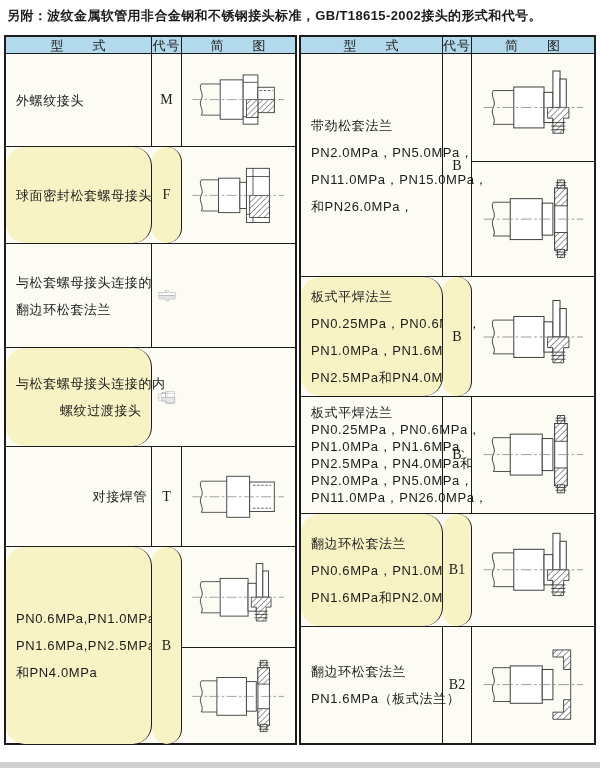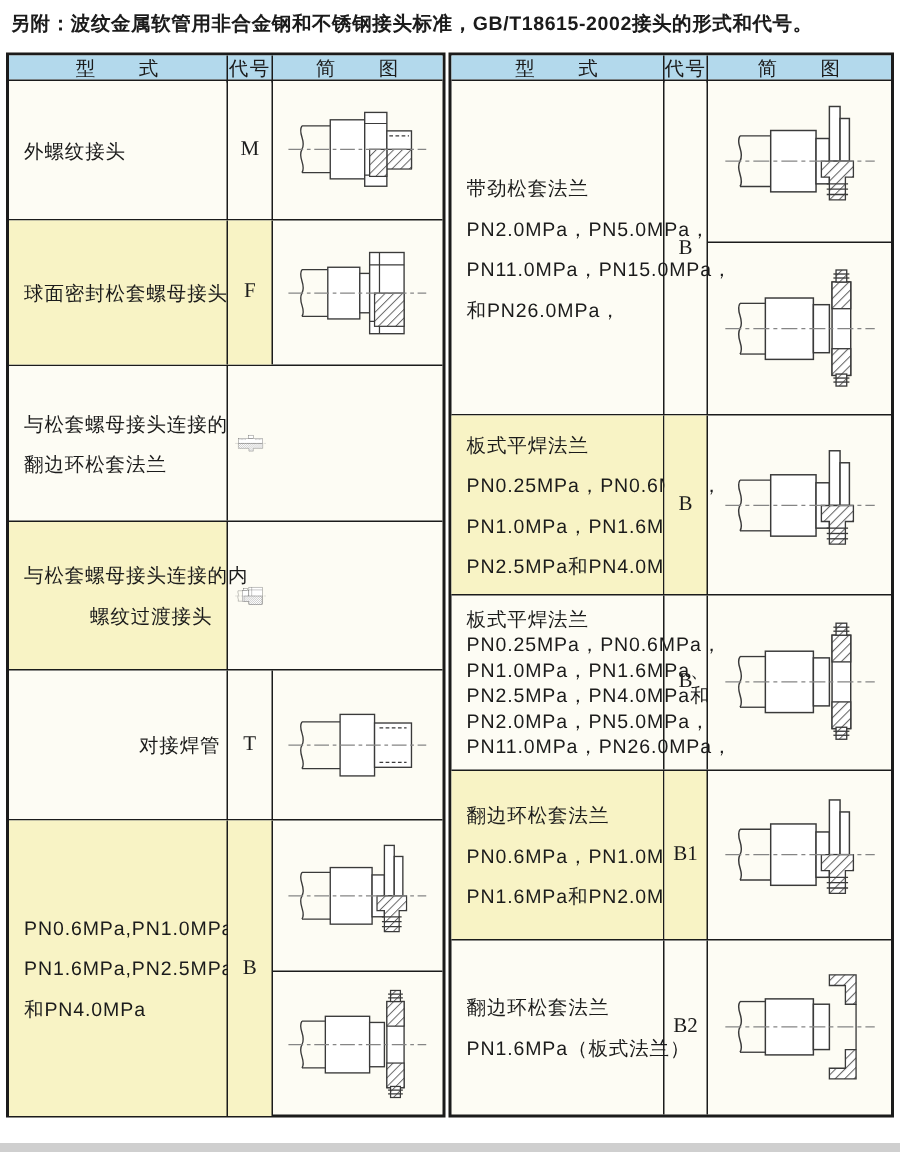--- a/index.html
+++ b/index.html
@@ -46,21 +46,21 @@
   .cell:last-child{border-right:none;}
   .type{
     display:flex;flex-direction:column;justify-content:center;
     padding:4px 4px 4px 10px;font-size:13px;letter-spacing:.6px;
   }
   .tline{white-space:nowrap;}
   .code{
     display:flex;align-items:center;justify-content:center;
     font-family:"Liberation Serif", serif;font-size:14px;
   }
-  .alt{background:var(--yellow);}
+  .alt{background:var(--yellow);border-radius:19px;}
   .diag{display:flex;flex-direction:column;}
   .dsub{flex:1;display:flex;align-items:center;justify-content:center;padding:3px;min-height:0;}
   .dsub + .dsub{border-top:1px solid var(--border);}
   .dsub svg{width:92%;height:92%;}
   .bottom-strip{
     position:absolute;left:0;bottom:0;width:600px;height:6px;background:#cfcfcf;
   }
 </style>
 </head>
 <body>

